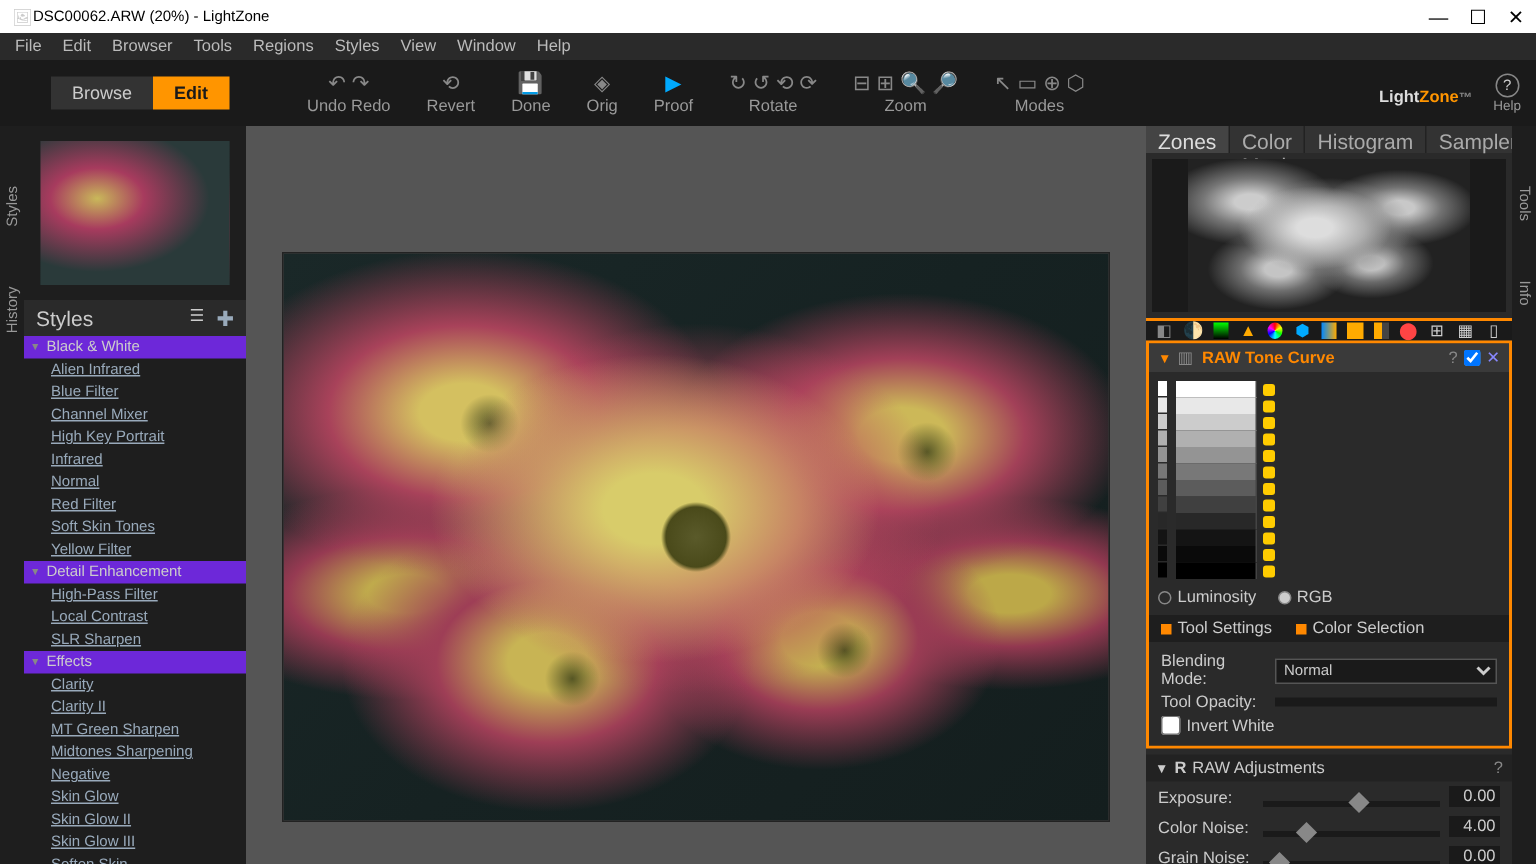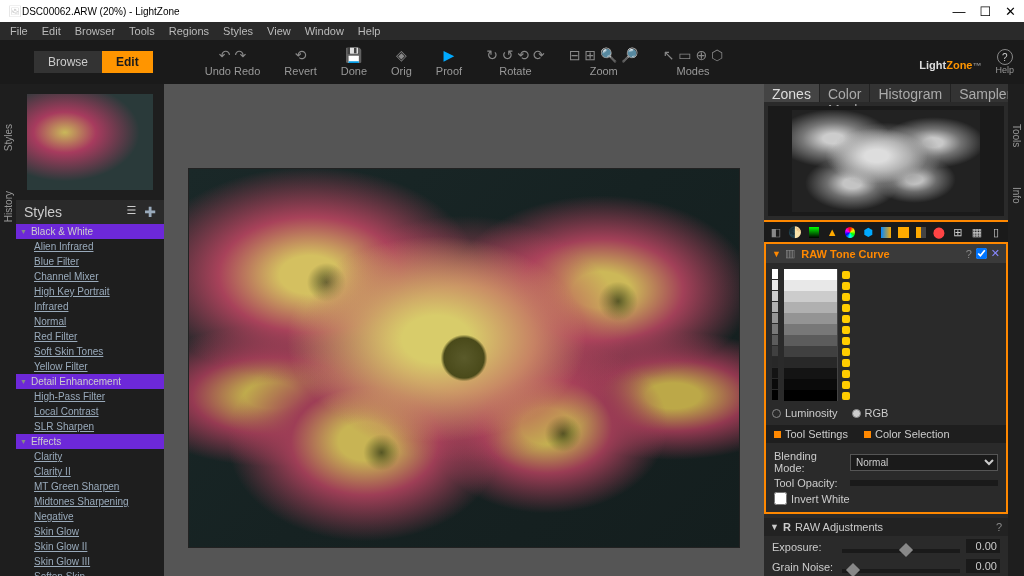--- a/index.html
+++ b/index.html
@@ -373,20 +373,27 @@
     </div>
     <div id="raw-rows">
         <div class="adj-row">
           <span class="lbl">Exposure:</span>
           <div class="slider">
             <div class="thumb" style="left: 50%;"></div>
           </div>
           <span class="val">0.00</span>
         </div>
         <div class="adj-row">
+          <span class="lbl">Color Noise:</span>
+          <div class="slider">
+            <div class="thumb" style="left: 20%;"></div>
+          </div>
+          <span class="val">4.00</span>
+        </div>
+        <div class="adj-row">
           <span class="lbl">Grain Noise:</span>
           <div class="slider">
             <div class="thumb" style="left: 5%;"></div>
           </div>
           <span class="val">0.00</span>
         </div>
       </div>
   </div>
 
   <div class="right-rail">

